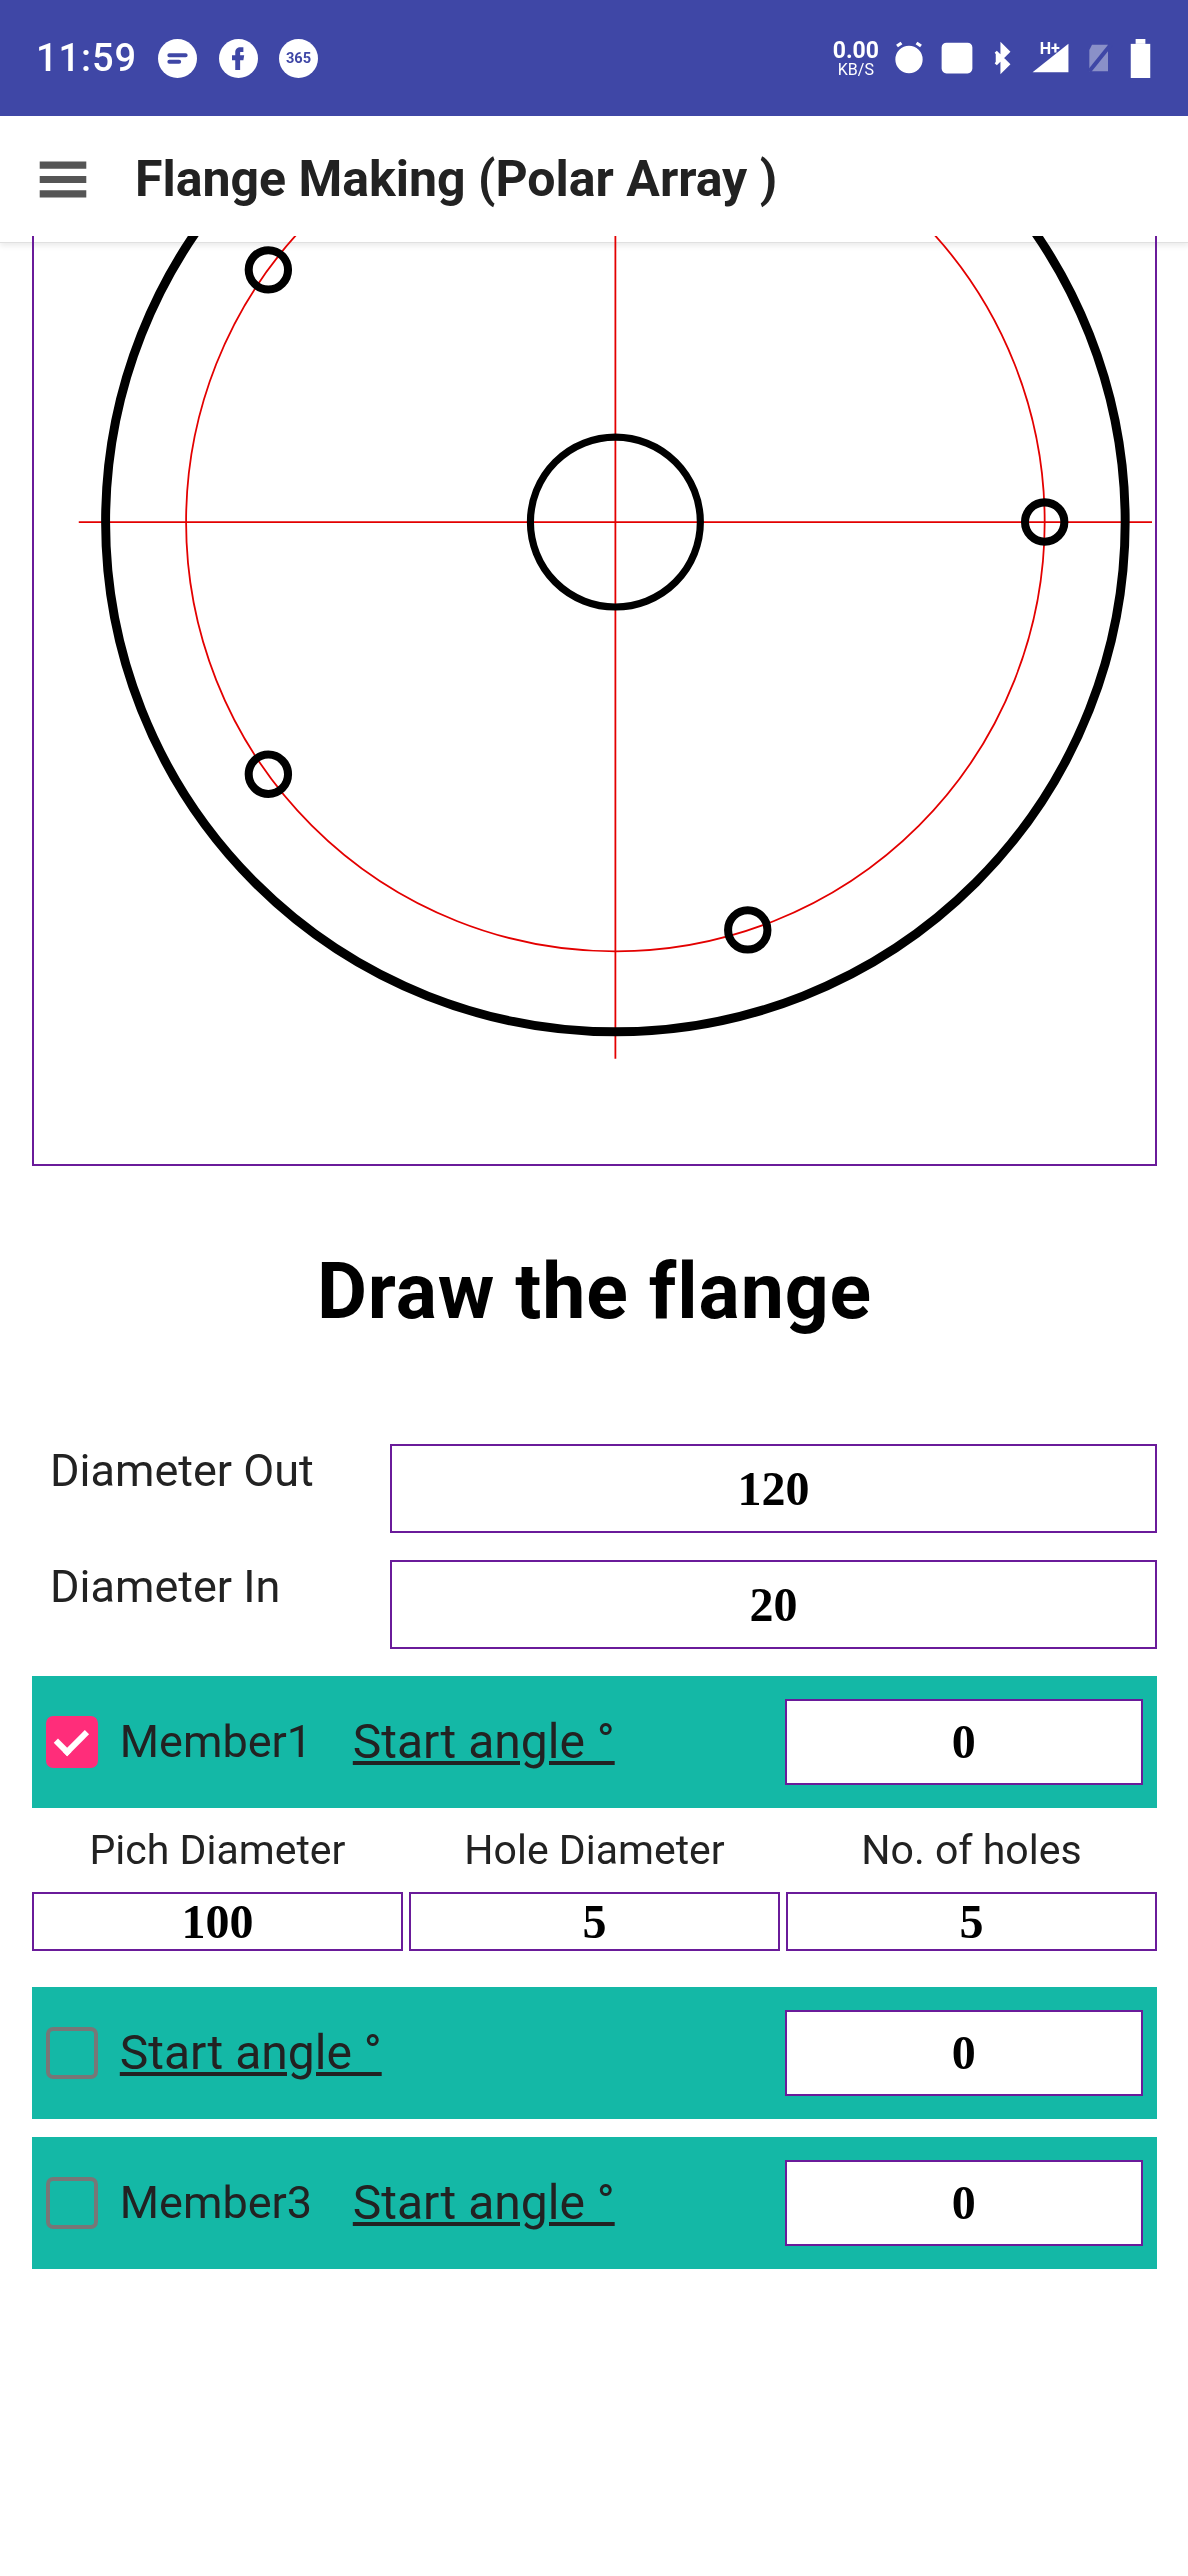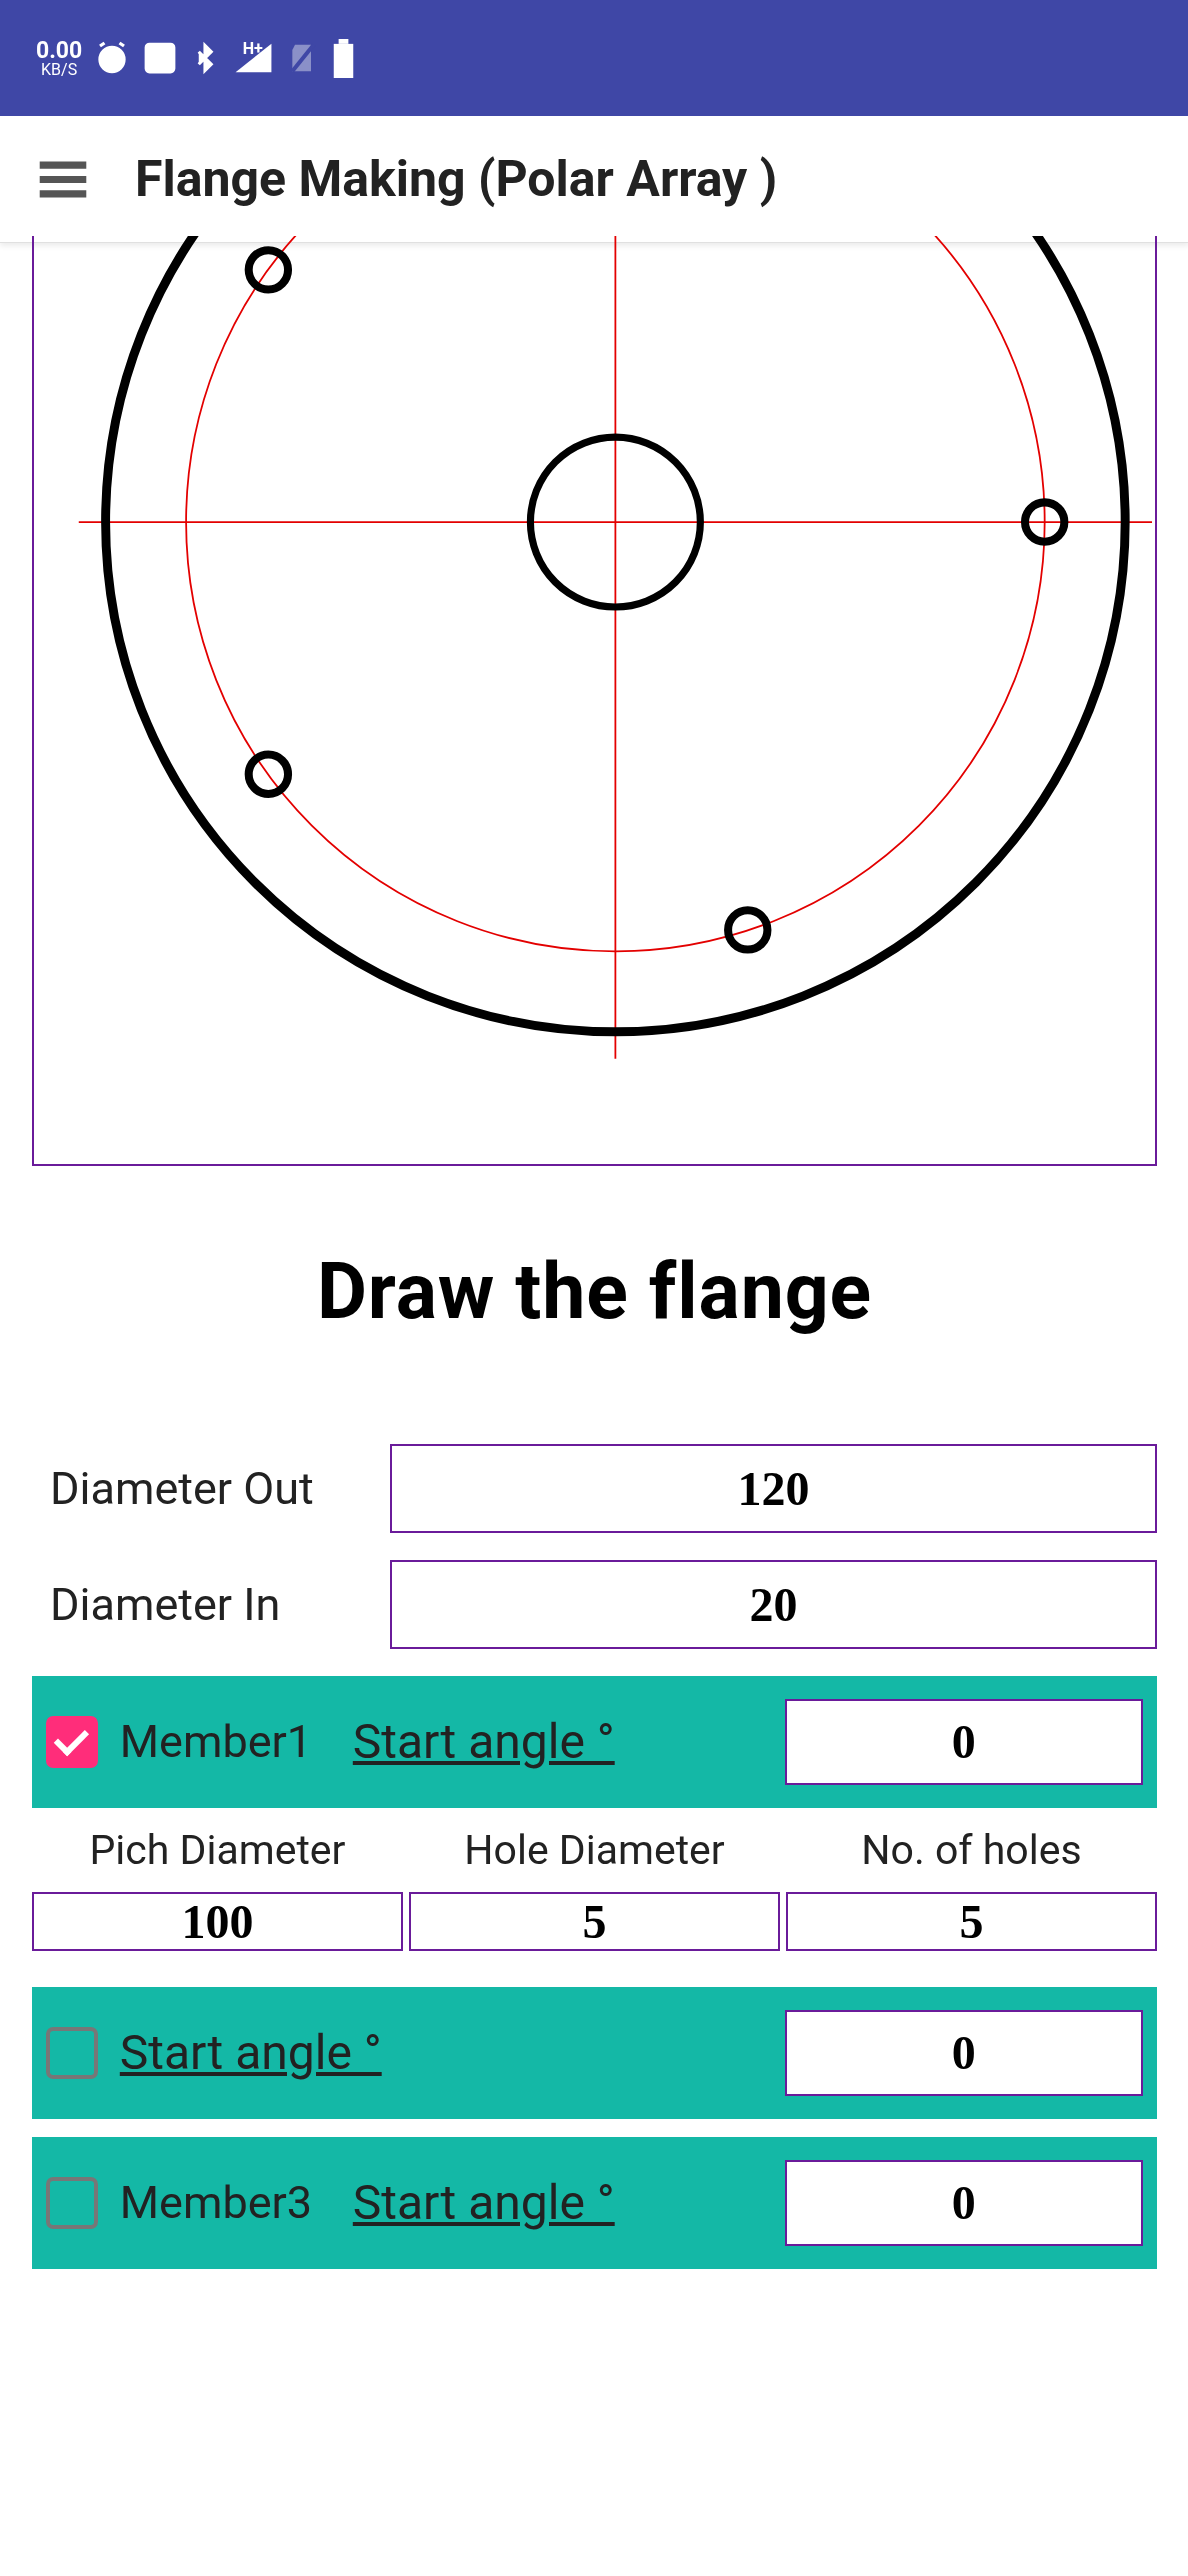--- a/index.html
+++ b/index.html
@@ -69,21 +69,20 @@
     font-weight: 700;
     color: #000000;
     margin-top: 81px;
     letter-spacing: 0.9px;
   }
   
   
   .form { padding: 0 32px; margin-top: 107px; }
   .row {
     display: flex;
-    align-items: center;
     margin-bottom: 27px;
   }
   .label {
     width: 358px;
     font-size: 45px;
     color: #222;
     padding-left: 18px;
   }
   .input {
     flex: 1;
@@ -165,20 +164,41 @@
   .col .input {
     width: 100%;
   }
   
   input { font-family: Liberation Serif, serif; outline: none; }
 </style>
 </head>
 <body>
 
 <div class="status-bar">
+  <div class="status-left">
+    <span class="status-time">11:59</span>
+    <span class="status-icon">
+      <svg width="39" height="39" viewBox="0 0 24 24">
+          <circle cx="12" cy="12" r="12" fill="#fff"></circle>
+          <path d="M7 10h10M7 14h6" stroke="#3f47a6" stroke-width="2.5" stroke-linecap="round"></path>
+        </svg>
+    </span>
+    <span class="status-icon">
+      <svg width="39" height="39" viewBox="0 0 24 24">
+          <circle cx="12" cy="12" r="12" fill="#fff"></circle>
+          <path d="M13.5 8H15V5h-2c-1.5 0-3 1-3 3v2H8v3h2v6h3v-6h2l.5-3H13V8.5c0-.5.2-.5.5-.5z" fill="#3f47a6"></path>
+        </svg>
+    </span>
+    <span class="status-icon">
+      <svg width="39" height="39" viewBox="0 0 24 24" style="font-size:40px">
+          <circle cx="12" cy="12" r="12" fill="#fff"></circle>
+          <text x="12" y="15" font-size="9" font-weight="700" fill="#3f47a6" text-anchor="middle">365</text>
+        </svg>
+    </span>
+  </div>
   <div class="status-right">
     <span class="kbs">
       <span class="top">0.00</span>
       <span class="bot">KB/S</span>
     </span>
     <span class="status-icon">
       <svg width="36" height="36" viewBox="0 0 24 24" fill="none" stroke="#fff" stroke-width="2.2">
           <circle cx="12" cy="13" r="8"></circle>
           <path d="M12 9v4l3 2M4 4l3-2M20 4l-3-2"></path>
         </svg>

